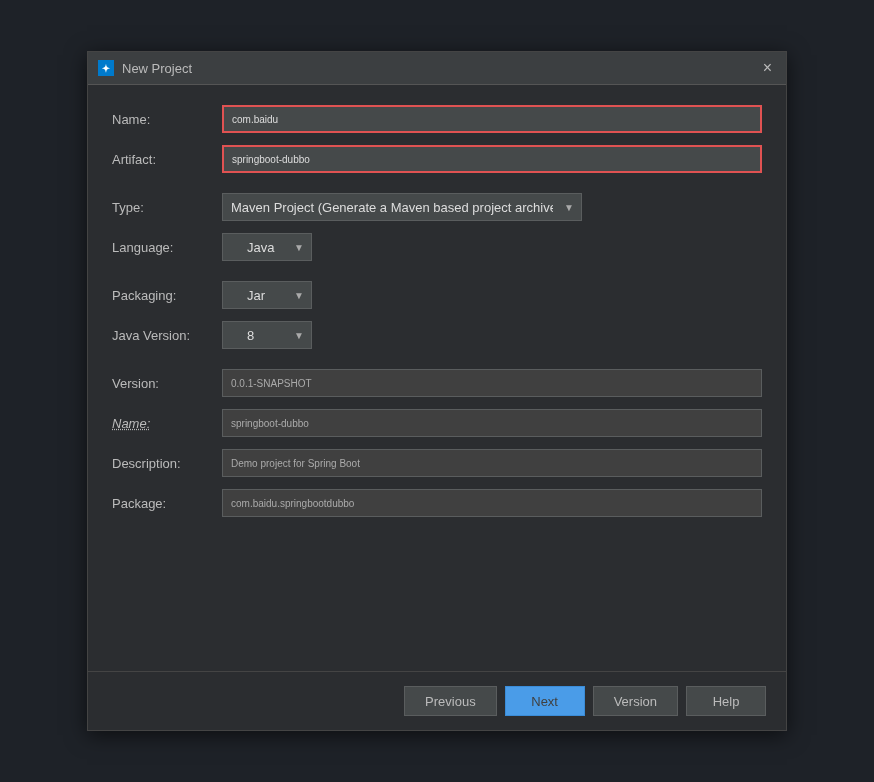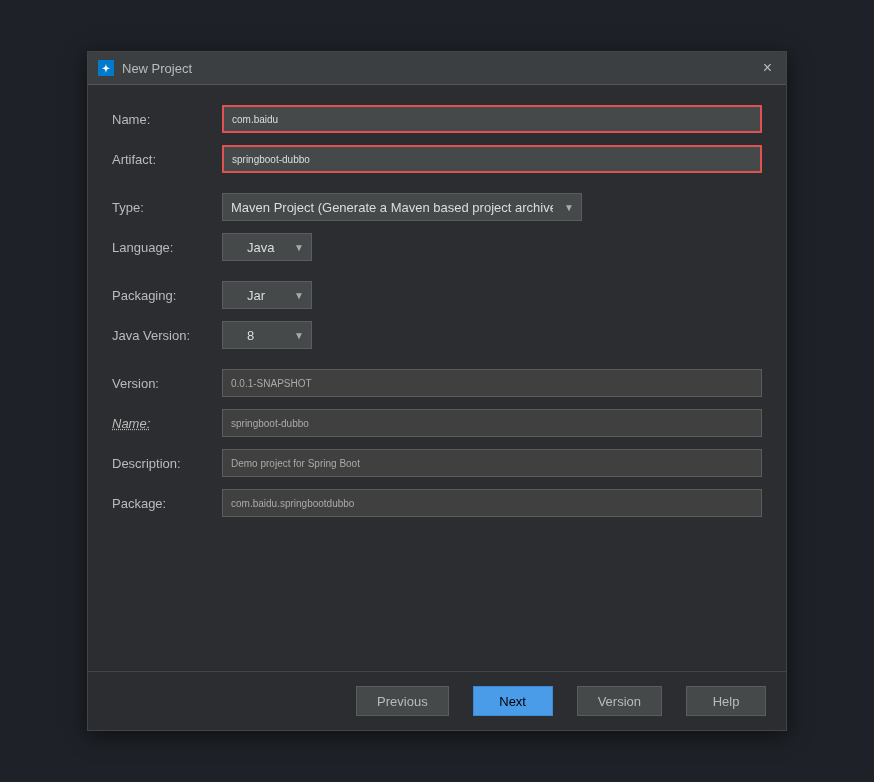--- a/index.html
+++ b/index.html
@@ -159,42 +159,42 @@
     }
 
     .spacer-row {
       height: 8px;
     }
 
     .dialog-footer {
       display: flex;
       justify-content: flex-end;
       align-items: center;
-      gap: 24px;
+      gap: 8px;
       padding: 14px 20px;
       border-top: 1px solid #444;
     }
 
     .btn {
       padding: 6px 20px;
       font-size: 13px;
       cursor: pointer;
       border: 1px solid #5a5d5e;
       height: 30px;
       min-width: 80px;
     }
 
     .btn-default {
       background: #45494a;
       color: #bbbbbb;
     }
 
     .btn-primary {
       background: #4a9ce8;
-      color: #000000;
+      color: #404040;
       border-color: #3a8cd8;
     }
   </style>
 </head>
 <body>
 
 <div class="dialog-overlay">
 
   <div class="title-bar">
     <div class="title-bar-left">

